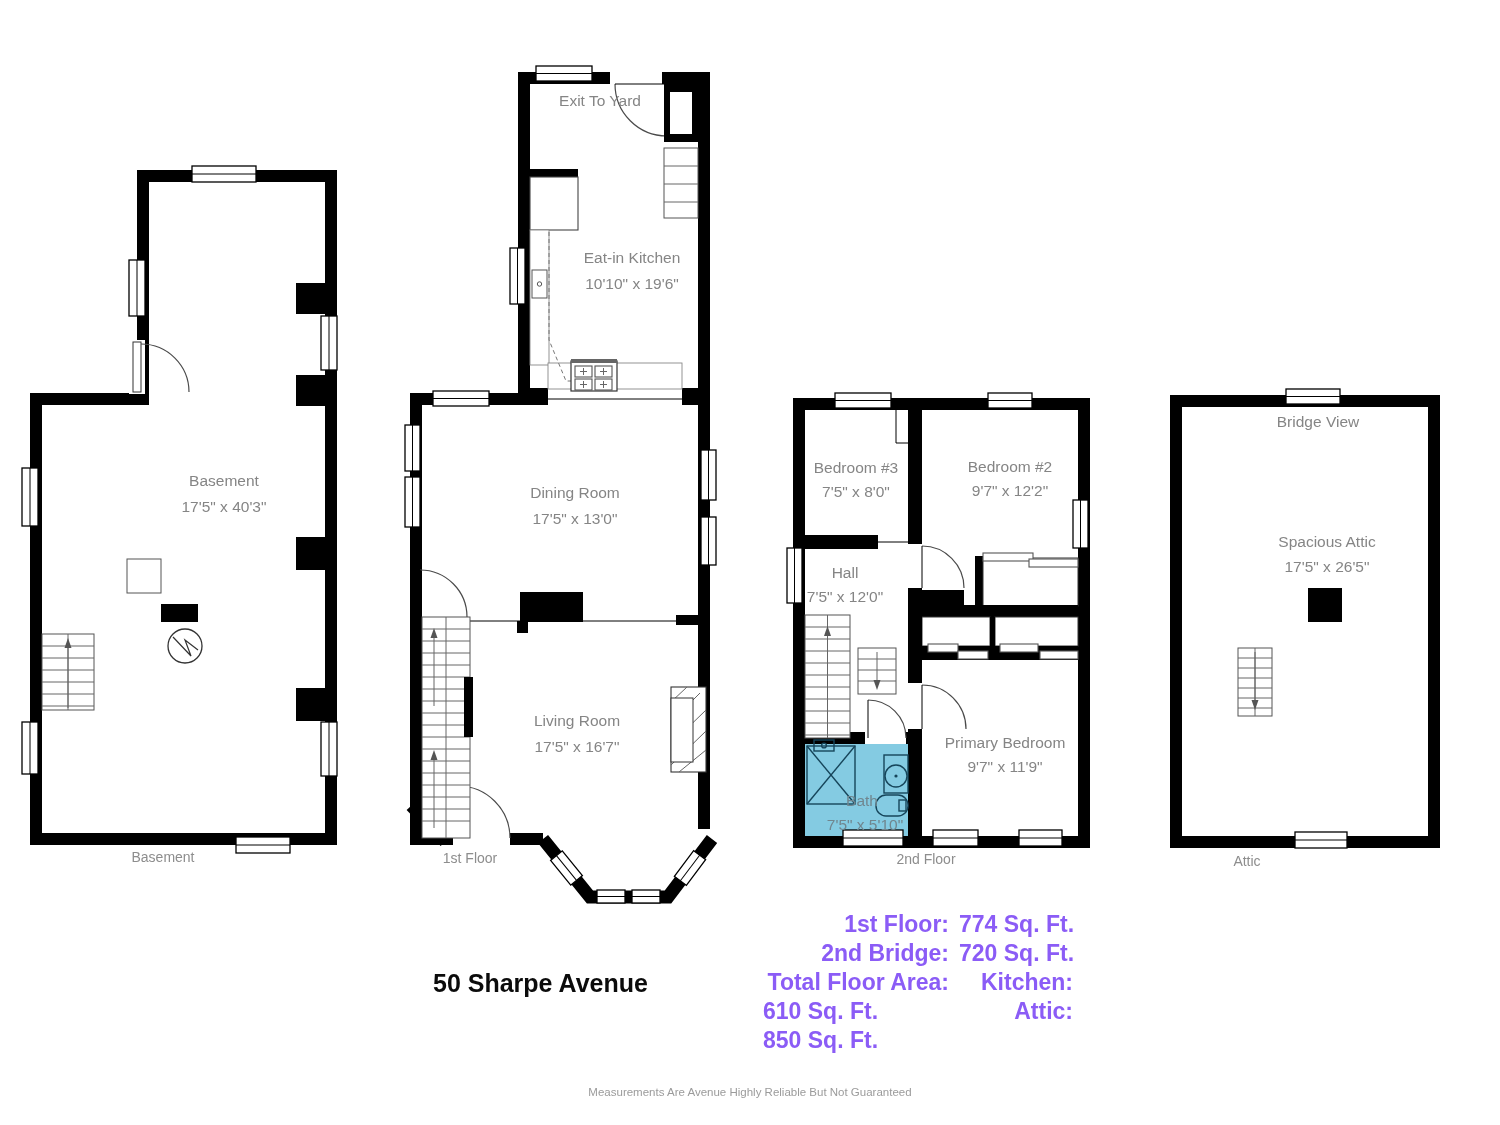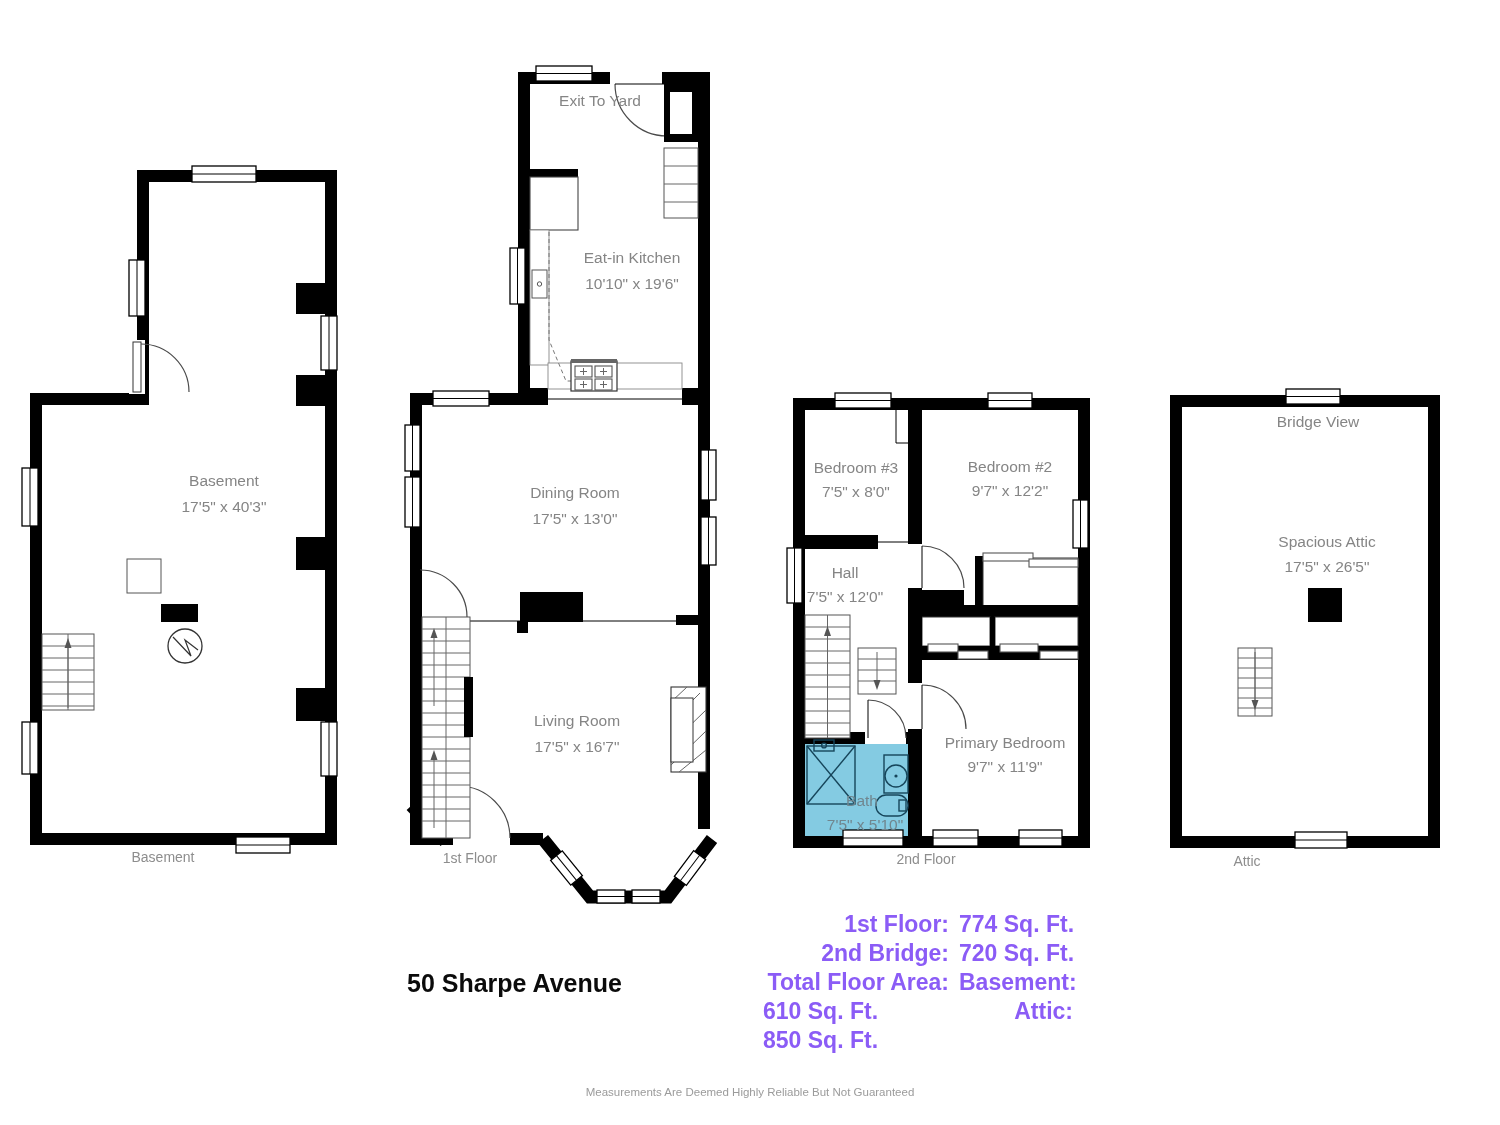--- a/index.html
+++ b/index.html
@@ -10,21 +10,21 @@
   .winr{fill:#fff;stroke:#000;stroke-width:1.3;}
   .wline{stroke:#000;stroke-width:1;}
   .thin{stroke:#000;stroke-width:1;fill:none;}
   .arc{stroke:#4a4a4a;stroke-width:1.2;fill:none;}
   .sym{stroke:#555;stroke-width:1.1;fill:#fff;}
   .sline{stroke:#666;stroke-width:1;}
   .fix{stroke:#16455a;stroke-width:1.4;fill:none;}
   .rlab{font-size:15.5px;fill:#858585;}
   .blab{font-size:15.5px;fill:#70868f;}
   .flab{font-size:14px;fill:#8d8d8d;}
-  .addr{position:absolute;left:407px;top:908px;font-size:25px;font-weight:bold;
+  .addr{position:absolute;left:433px;top:908px;font-size:25px;font-weight:bold;
         color:#0b0b0b;line-height:30px;white-space:pre;}
   .areas{position:absolute;left:747px;top:910px;display:grid;
          grid-template-columns:196px 124px;font-size:23px;font-weight:bold;
          color:#8b5cf6;line-height:29px;margin-left:16px;}
   .areas .al{text-align:right;padding-right:10px;}
   .areas .av{}
   .disc{position:absolute;left:0;top:1086px;width:1500px;text-align:center;
         font-size:11.5px;color:#9b9b9b;}
 </style>
 </head>
@@ -375,23 +375,23 @@
   <div>50 Sharpe Avenue</div>
 </div>
 
 
 <div class="areas">
   <div class="al">1st Floor:</div>
   <div class="av">774 Sq. Ft.</div>
   <div class="al">2nd Bridge:</div>
   <div class="av">720 Sq. Ft.</div>
   <div class="al">Total Floor Area:</div>
-  <div class="al">Basement:</div>
+  <div class="al">Kitchen:</div>
   <div class="av">610 Sq. Ft.</div>
   <div class="al">Attic:</div>
   <div class="av">850 Sq. Ft.</div>
 </div>
 
 
-<div class="disc">Measurements Are Deemed Highly Reliable But Not Guaranteed</div>
+<div class="disc">Measurements Are Avenue Highly Reliable But Not Guaranteed</div>
 
 
 
 
 </body></html>

